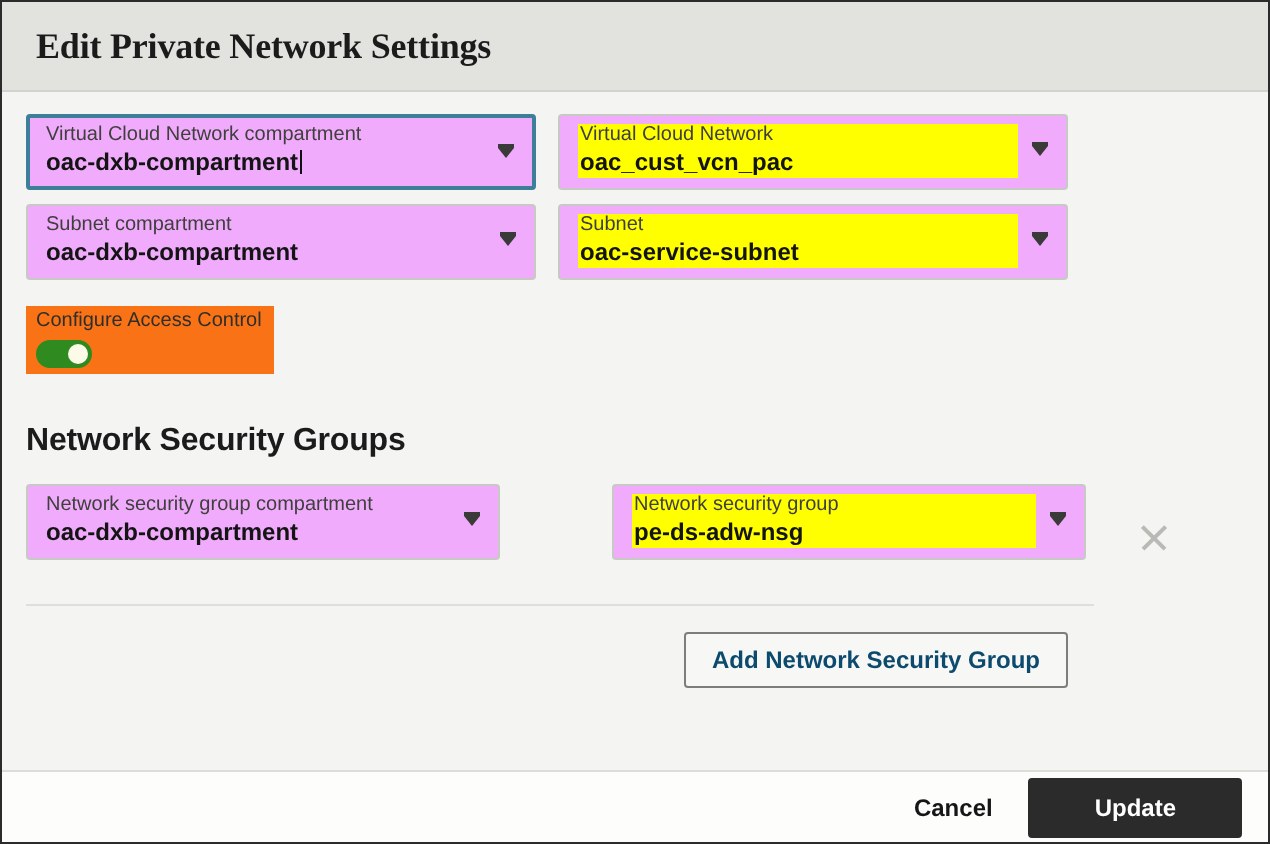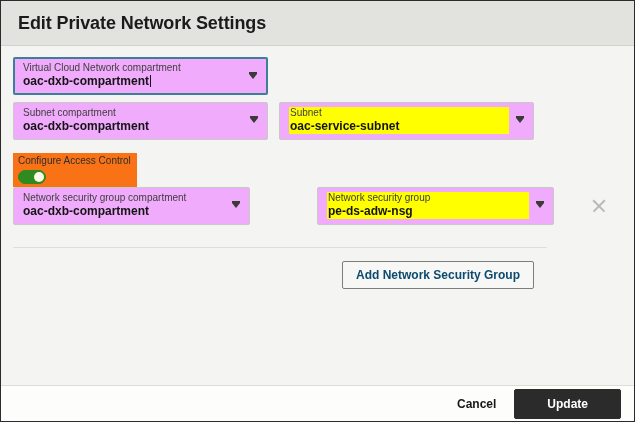--- a/index.html
+++ b/index.html
@@ -24,20 +24,21 @@
 
   
   .dlg-header {
     height: 45px;
     box-sizing: border-box;
     background: #e2e2df;
     border-bottom: 1px solid #d2d2cf;
     display: flex;
     align-items: center;
     padding: 0 0 0 17px;
+    font-family: Liberation Serif, serif;
   }
   .dlg-title {
     font-size: 18px;
     font-weight: bold;
     color: #1b1b1b;
     letter-spacing: -0.1px;
   }
 
   
   .dlg-body {
@@ -155,22 +156,22 @@
     font-size: 16px;
     font-weight: bold;
     color: #1b1b1b;
     margin: 25px 0 12px 0;
     letter-spacing: -0.1px;
   }
 
   
   .nsg-row {
     display: flex;
-    align-items: center;
-    gap: 27px;
+    align-items: flex-end;
+    gap: 16px;
   }
   .remove-btn {
     width: 22px;
     height: 22px;
     position: relative;
     cursor: pointer;
     flex: none;
     margin-left: 7px;
   }
   .remove-btn::before,
@@ -260,20 +261,25 @@
   <div class="dlg-body">
 
     
     <div class="row">
       <div class="field focused w-left">
         <span class="f-label">Virtual Cloud Network compartment</span>
         <span class="f-value"><span>oac-dxb-compartment</span><span class="caret"></span></span>
         <span class="arrow"></span>
       </div>
 
+      <div class="field w-right">
+        <span class="f-label hl">Virtual Cloud Network</span>
+        <span class="f-value hl">oac_cust_vcn_pac</span>
+        <span class="arrow"></span>
+      </div>
     </div>
 
     
     <div class="row">
       <div class="field w-left">
         <span class="f-label">Subnet compartment</span>
         <span class="f-value">oac-dxb-compartment</span>
         <span class="arrow"></span>
       </div>
 
@@ -286,20 +292,21 @@
 
     
     <div class="toggle-wrap">
       <span class="toggle-label">Configure Access Control</span>
       <div class="toggle">
         <span class="knob"></span>
       </div>
     </div>
 
     
+    <div class="section-title">Network Security Groups</div>
 
     <div class="nsg-row">
       <div class="field w-nsg-l">
         <span class="f-label">Network security group compartment</span>
         <span class="f-value">oac-dxb-compartment</span>
         <span class="arrow"></span>
       </div>
 
       <div class="field w-nsg-r">
         <span class="f-label hl">Network security group</span>

